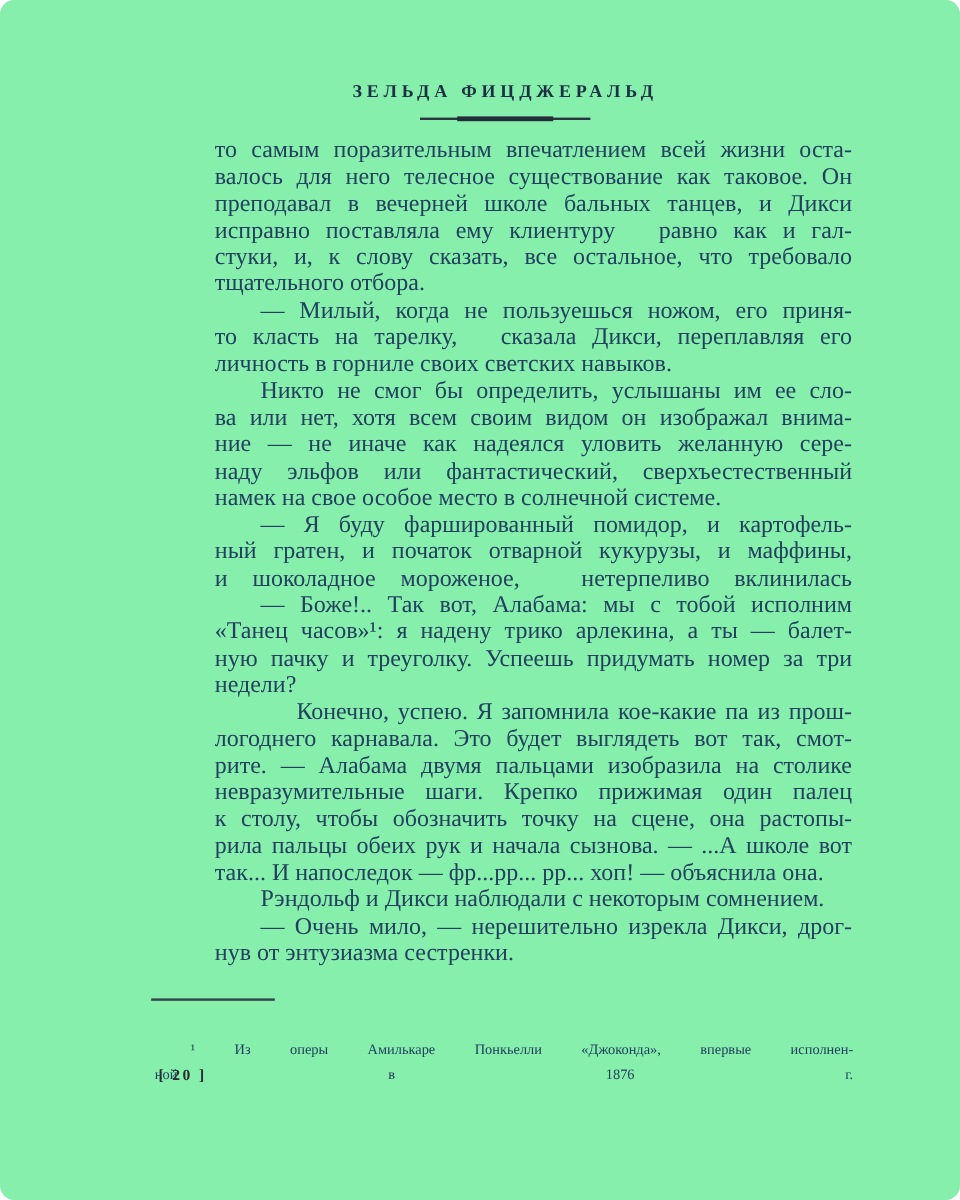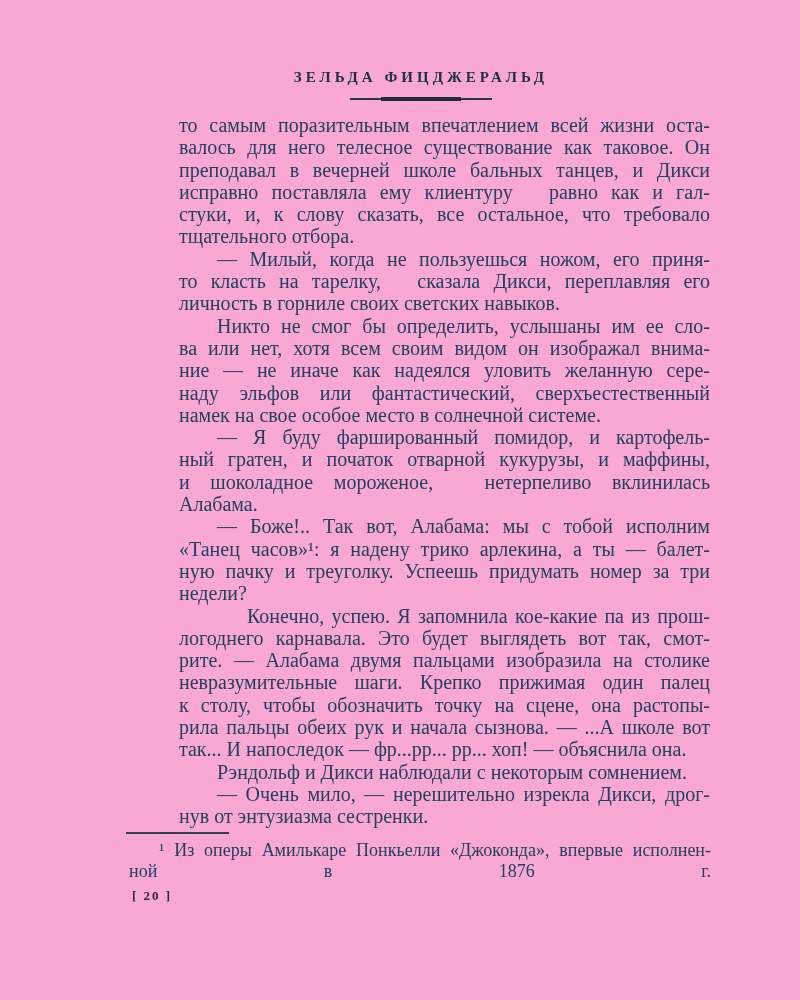--- a/index.html
+++ b/index.html
@@ -64,24 +64,24 @@
   .footnote-sep {
     position: absolute;
     top: 832px;
     left: 126px;
     width: 103px;
     height: 2px;
     background: #33404f;
   }
   .footnote {
     position: absolute;
-    top: 840px;
+    top: 864px;
     left: 129px;
     width: 582px;
-    font-size: 18px;
+    font-size: 12px;
   }
   .footnote .line {
     height: 20.5px;
     line-height: 20.5px;
     text-align: justify;
     text-align-last: justify;
   }
   .footnote .line.indent { padding-left: 30px; }
   .page-number {
     position: absolute;
@@ -91,42 +91,41 @@
     text-align: left;
     font-size: 13px;
     font-weight: bold;
     letter-spacing: 2px;
     color: #2b2b33;
   }
 </style>
 </head>
 <body>
 
-<div class="page" style="--ink: #23405f; --heading-ink: #1c2f45; background: #f9a8d4;">
+<div class="page" style="--ink: #23405f; --heading-ink: #1c2f45; background: #86efac; border-radius: 12px;">
   <div class="running-head">ЗЕЛЬДА ФИЦДЖЕРАЛЬД</div>
   <div class="head-rule"></div>
   <div class="body-text" id="body-text">
       <div class="line">то самым поразительным впечатлением всей жизни оста-</div>
       <div class="line">валось для него телесное существование как таковое. Он</div>
       <div class="line">преподавал в вечерней школе бальных танцев, и Дикси</div>
       <div class="line">исправно поставляла ему клиентуру   равно как и гал-</div>
       <div class="line">стуки, и, к слову сказать, все остальное, что требовало</div>
       <div class="line left">тщательного отбора.</div>
       <div class="line indent">— Милый, когда не пользуешься ножом, его приня-</div>
       <div class="line">то класть на тарелку,   сказала Дикси, переплавляя его</div>
       <div class="line left">личность в горниле своих светских навыков.</div>
       <div class="line indent">Никто не смог бы определить, услышаны им ее сло-</div>
       <div class="line">ва или нет, хотя всем своим видом он изображал внима-</div>
       <div class="line">ние — не иначе как надеялся уловить желанную сере-</div>
       <div class="line">наду эльфов или фантастический, сверхъестественный</div>
       <div class="line left">намек на свое особое место в солнечной системе.</div>
       <div class="line indent">— Я буду фаршированный помидор, и картофель-</div>
       <div class="line">ный гратен, и початок отварной кукурузы, и маффины,</div>
       <div class="line">и шоколадное мороженое,   нетерпеливо вклинилась</div>
-      <div class="line left">Алабама.</div>
       <div class="line indent">— Боже!.. Так вот, Алабама: мы с тобой исполним</div>
       <div class="line">«Танец часов»¹: я надену трико арлекина, а ты — балет-</div>
       <div class="line">ную пачку и треуголку. Успеешь придумать номер за три</div>
       <div class="line left">недели?</div>
       <div class="line indent">  Конечно, успею. Я запомнила кое-какие па из прош-</div>
       <div class="line">логоднего карнавала. Это будет выглядеть вот так, смот-</div>
       <div class="line">рите. — Алабама двумя пальцами изобразила на столике</div>
       <div class="line">невразумительные шаги. Крепко прижимая один палец</div>
       <div class="line">к столу, чтобы обозначить точку на сцене, она растопы-</div>
       <div class="line">рила пальцы обеих рук и начала сызнова. — ...А школе вот</div>

